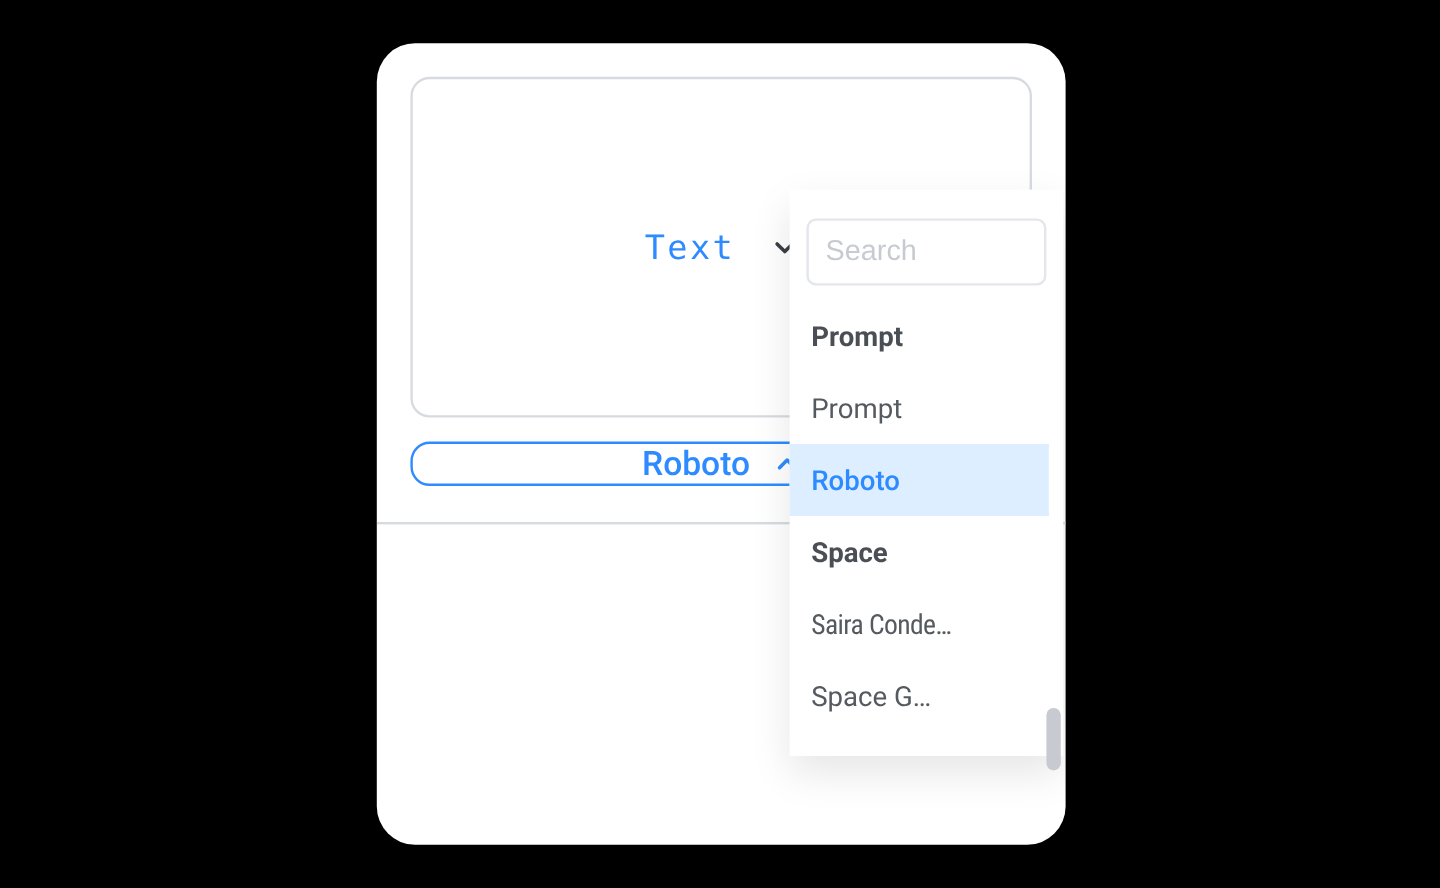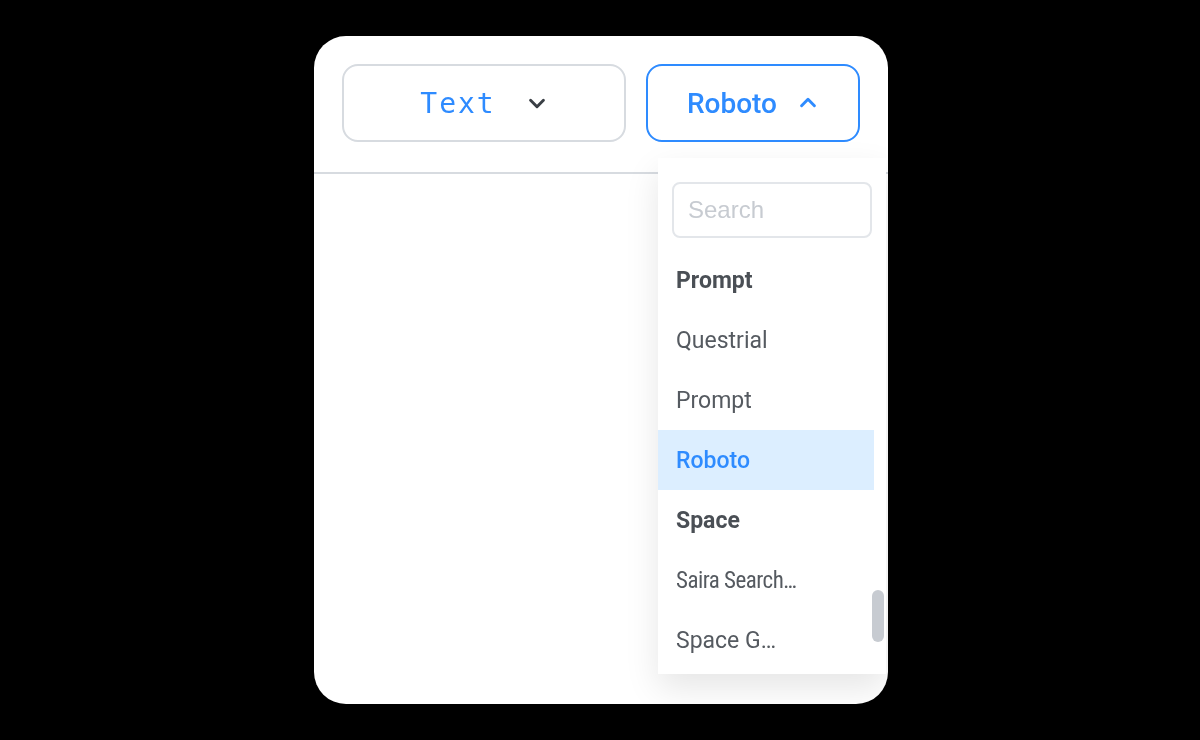--- a/index.html
+++ b/index.html
@@ -23,20 +23,21 @@
     height: 668px;
     background: #fff;
     border-radius: 32px;
     box-shadow: 0 10px 50px rgba(0,0,0,0.6), 0 2px 8px rgba(0,0,0,0.3);
     overflow: hidden;
   }
   .toolbar {
     display: flex;
     gap: 20px;
     padding: 28px 28px 18px 28px;
+    flex-direction: column;
   }
   .dd {
     height: 74px;
     border-radius: 16px;
     border: 2px solid #d7dbe0;
     display: flex;
     align-items: center;
     justify-content: center;
     gap: 30px;
     font-size: 28px;
@@ -82,21 +83,21 @@
   
   .menu {
     position: absolute;
     left: 344px;
     top: 122px;
     width: 228px;
     background: #fff;
     border-top-left-radius: 0;
     border-top-right-radius: 0;
     box-shadow: 0 14px 32px rgba(0,0,0,0.1);
-    padding: 24px 0 4px 0;
+    padding: 24px 0 20px 0;
   }
   .search-wrap {
     padding: 0 14px 8px 14px;
   }
   .search {
     width: 100%;
     height: 56px;
     border: 2px solid #e3e6ea;
     border-radius: 8px;
     font-size: 24px;
@@ -180,25 +181,24 @@
     </div>
 
     <div class="divider"></div>
 
     <div class="menu">
       <div class="search-wrap">
         <input class="search" type="text" placeholder="Search" style="">
       </div>
       <div class="list">
         <div class="item bold">Prompt</div>
-        <div class="item">Questrial</div>
         <div class="item">Prompt</div>
         <div class="item selected">Roboto</div>
         <div class="item bold">Space</div>
-        <div class="item condensed">Saira Search…</div>
+        <div class="item condensed">Saira Conde…</div>
         <div class="item">Space G…</div>
 
         <div class="scrollbar-track">
           <div class="scrollbar-thumb"></div>
         </div>
       </div>
     </div>
 
   </div>
 </div>

